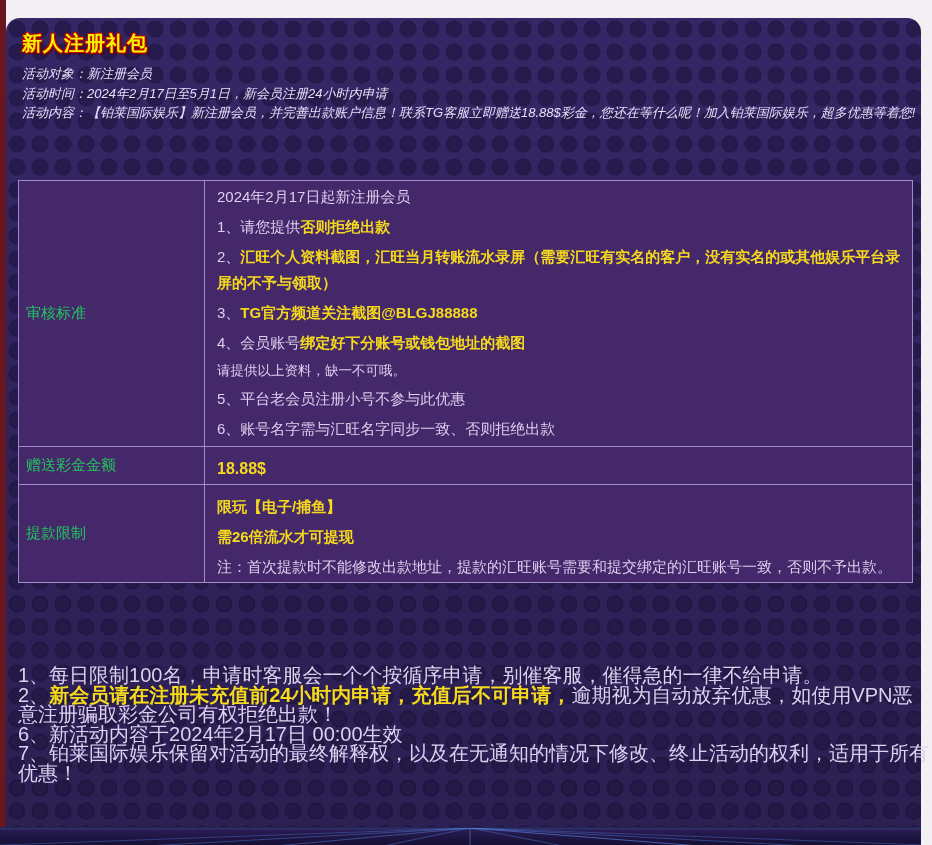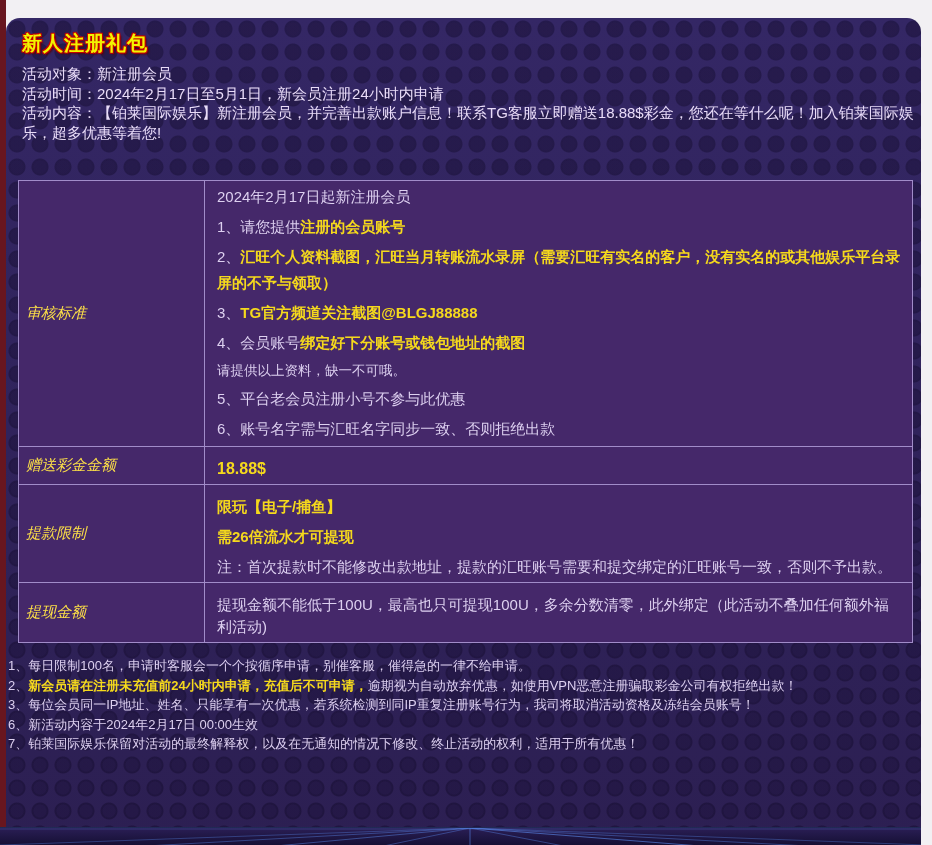--- a/index.html
+++ b/index.html
@@ -23,49 +23,49 @@
     border-radius:14px 14px 0 0;
   }
   .title{
     position:absolute;left:16px;top:12px;margin:0;
     font-size:20px;font-weight:bold;color:#f2f400;letter-spacing:1px;
     text-shadow:-1px -1px 0 #c40000,1px -1px 0 #c40000,-1px 1px 0 #c40000,
                 1px 1px 0 #c40000,2px 2px 2px rgba(90,0,0,.85);
   }
   .intro{
     position:absolute;left:16px;top:46px;width:896px;
-    color:#e9dcf8;font-size:15px;line-height:19.5px;
+    color:#e9dcf8;font-size:13px;line-height:19.5px;font-style:italic;
   }
   .intro p{margin:0;}
   .promo-table{
     position:absolute;left:12px;top:162px;width:895px;
     border-collapse:collapse;table-layout:fixed;
     background:#45286a;
     color:#ddd0f0;font-size:15px;
   }
   .promo-table td{
     border:1px solid #a18cc9;vertical-align:middle;
   }
-  .label-cell{width:172px;padding:2px 6px 2px 7px;color:#fde047;font-style:italic;}
+  .label-cell{width:172px;padding:2px 6px 2px 7px;color:#22c55e;}
   .content-cell{padding:3px 10px 4px 12px;}
   .row-0{height:258px;}
   .row-1{height:29px;}
   .row-2{height:94px;}
   .row-3{height:47px;}
   .row-4{height:47px;}
   .line{line-height:22px;margin-top:8px;}
   .row-review .line{line-height:26px;margin-top:4px;}
   .row-review .line:first-child{margin-top:0;}
   .line-small{font-size:13.5px;line-height:22px !important;}
   .seg-w{color:#ddd0f0;}
   .seg-y{color:#f5d91c;font-weight:bold;}
   .row-1 .seg-y{font-size:16px;}
   .rules{
-    position:absolute;left:2px;top:638px;width:913px;margin:0;padding:0;
-    list-style:none;color:#e7dbf7;font-size:13px;line-height:19.5px;z-index:2;
+    position:absolute;left:2px;top:638px;width:913px;margin:10px;padding:0;
+    list-style:none;color:#e7dbf7;font-size:20px;line-height:19.5px;z-index:2;
   }
   .rules li{margin:0;}
   .footer-band{
     position:absolute;left:-6px;bottom:0;width:921px;height:25px;z-index:1;
     background:linear-gradient(#2a1e55, #100c2c 85%, #0b0920);
     border-top:1px solid rgba(90,125,220,.28);
   }
   .footer-band svg{display:block;width:100%;height:100%;}
 </style>
 </head>
@@ -82,21 +82,21 @@
       <p>活动时间：2024年2月17日至5月1日，新会员注册24小时内申请</p>
       <p>活动内容：【铂莱国际娱乐】新注册会员，并完善出款账户信息！联系TG客服立即赠送18.88$彩金，您还在等什么呢！加入铂莱国际娱乐，超多优惠等着您!</p>
     </div>
 
     <table class="promo-table">
       <tbody>
           <tr class="row-0 row-review">
             <td class="label-cell">审核标准</td>
             <td class="content-cell">
               <div class="line"><span class="seg-w">2024年2月17日起新注册会员</span></div>
-              <div class="line"><span class="seg-w">1、请您提供</span><span class="seg-y">注册的会员账号</span></div>
+              <div class="line"><span class="seg-w">1、请您提供</span><span class="seg-y">否则拒绝出款</span></div>
               <div class="line"><span class="seg-w">2、</span><span class="seg-y">汇旺个人资料截图，汇旺当月转账流水录屏（需要汇旺有实名的客户，没有实名的或其他娱乐平台录屏的不予与领取）</span></div>
               <div class="line"><span class="seg-w">3、</span><span class="seg-y">TG官方频道</span><span class="seg-y">关注截图</span><span class="seg-y">@BLGJ88888</span></div>
               <div class="line"><span class="seg-w">4、会员账号</span><span class="seg-y">绑定好下分账号或钱包地址的截图</span></div>
               <div class="line line-small"><span class="seg-w">请提供以上资料，缺一不可哦。</span></div>
               <div class="line"><span class="seg-w">5、平台老会员注册小号不参与此优惠</span></div>
               <div class="line"><span class="seg-w">6、账号名字需与汇旺名字同步一致、否则拒绝出款</span></div>
             </td>
           </tr>
           <tr class="row-1">
             <td class="label-cell">赠送彩金金额</td>
@@ -105,33 +105,26 @@
             </td>
           </tr>
           <tr class="row-2">
             <td class="label-cell">提款限制</td>
             <td class="content-cell">
               <div class="line"><span class="seg-y">限玩【电子/捕鱼】</span></div>
               <div class="line"><span class="seg-y">需26倍流水才可提现</span></div>
               <div class="line"><span class="seg-w">注：首次提款时不能修改出款地址，提款的汇旺账号需要和提交绑定的汇旺账号一致，否则不予出款。</span></div>
             </td>
           </tr>
-          <tr class="row-4">
-            <td class="label-cell">提现金额</td>
-            <td class="content-cell">
-              <div class="line"><span class="seg-w">提现金额不能低于100U，最高也只可提现100U，多余分数清零，此外绑定（此活动不叠加任何额外福利活动)</span></div>
-            </td>
-          </tr>
         </tbody>
     </table>
 
     <ol class="rules">
         <li class="rule-line"><span class="seg-w">1、每日限制100名，申请时客服会一个个按循序申请，别催客服，催得急的一律不给申请。</span></li>
         <li class="rule-line"><span class="seg-w">2、</span><span class="seg-y">新会员请在注册未充值前24小时内申请，充值后不可申请，</span><span class="seg-w">逾期视为自动放弃优惠，如使用VPN恶意注册骗取彩金公司有权拒绝出款！</span></li>
-        <li class="rule-line"><span class="seg-w">3、每位会员同一IP地址、姓名、只能享有一次优惠，若系统检测到同IP重复注册账号行为，我司将取消活动资格及冻结会员账号！</span></li>
         <li class="rule-line"><span class="seg-w">6、新活动内容于2024年2月17日 00:00生效</span></li>
         <li class="rule-line"><span class="seg-w">7、铂莱国际娱乐保留对活动的最终解释权，以及在无通知的情况下修改、终止活动的权利，适用于所有优惠！</span></li>
       </ol>
 
     <div class="footer-band">
       <svg viewBox="0 0 921 25" preserveAspectRatio="none">
         <g stroke="#5d8df0" stroke-width="1" fill="none">
           <line x1="470" y1="0" x2="-220" y2="25" opacity="0.35"></line>
           <line x1="470" y1="0" x2="20" y2="25" opacity="0.4"></line>
           <line x1="470" y1="0" x2="200" y2="25" opacity="0.45"></line>

